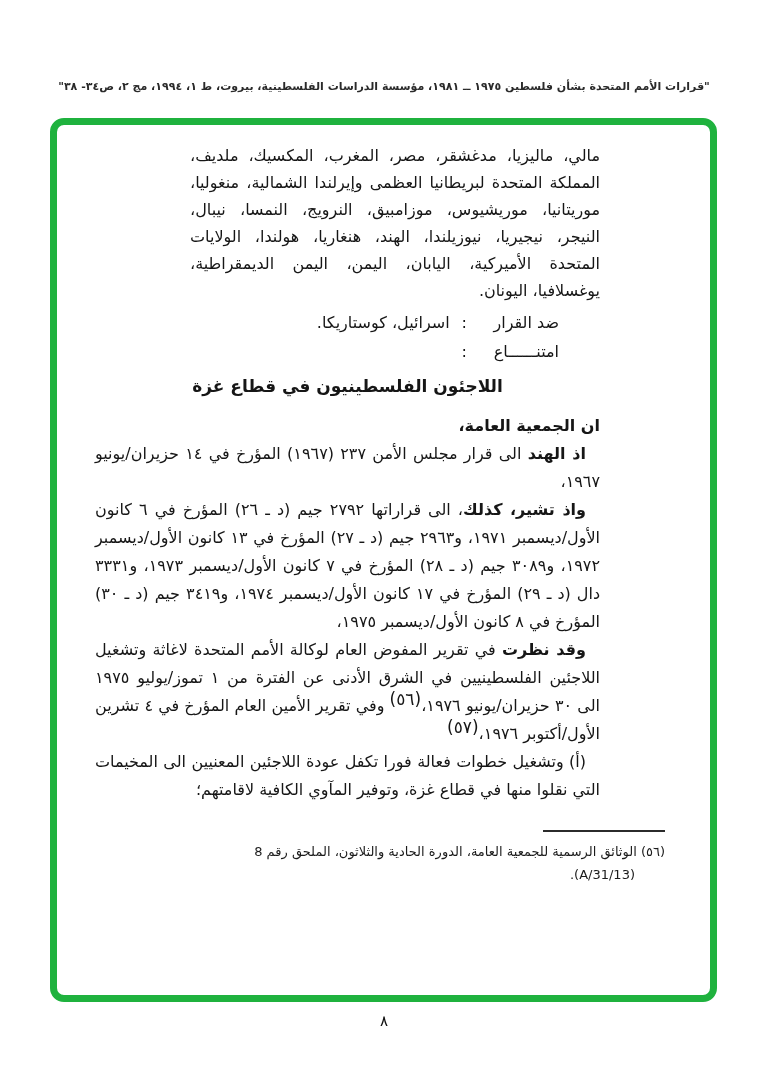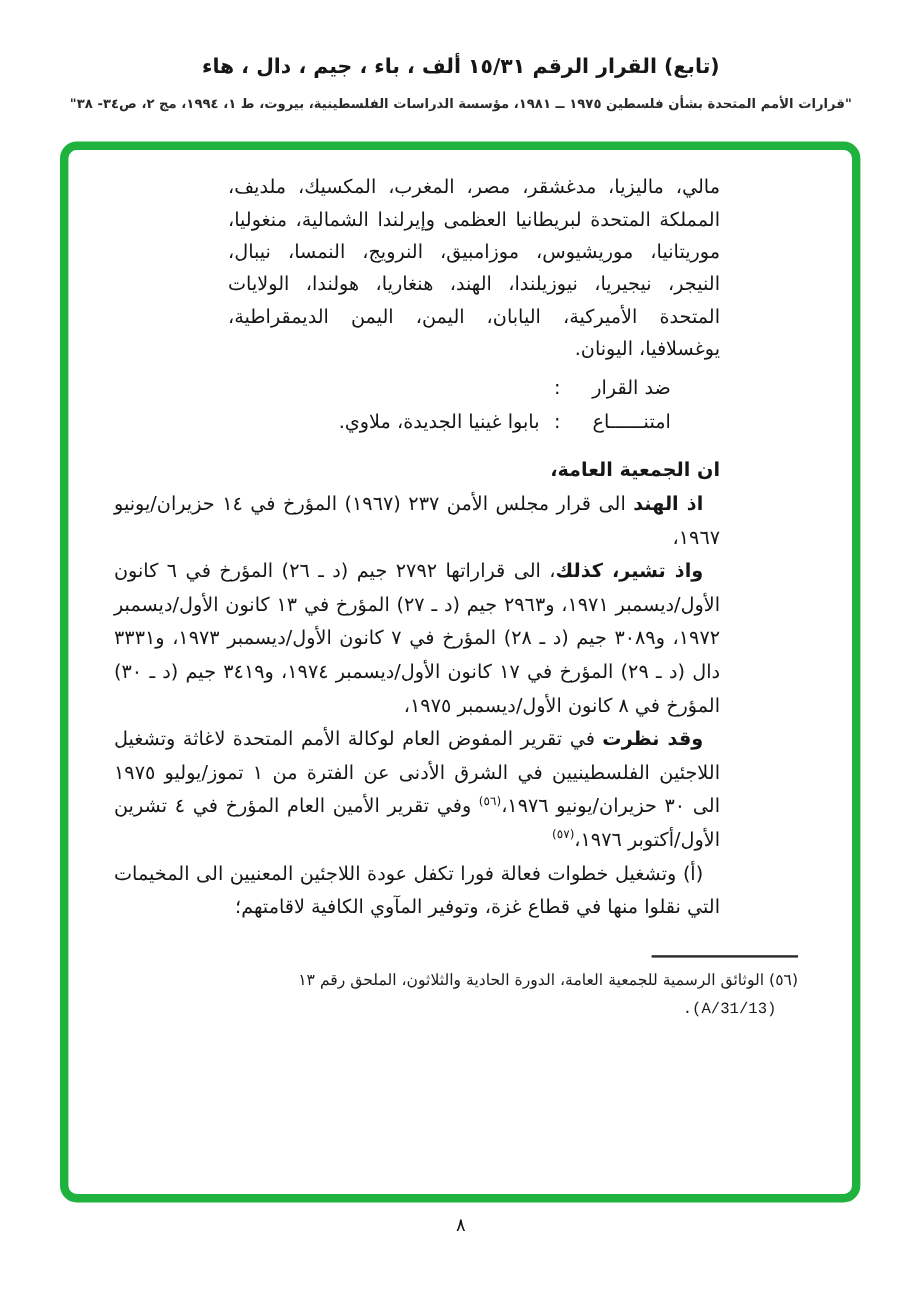--- a/index.html
+++ b/index.html
@@ -28,72 +28,72 @@
   .vote-row{display:flex;direction:rtl;margin-right:41px;line-height:29px;}
   .vote-label{display:inline-block;min-width:82px;}
   .vote-colon{padding:0 10px 0 12px;}
   .vote-value{white-space:nowrap;}
   .center{text-align:center;}
   .sec-letter{font-weight:bold;margin:10px 0 0 0;font-size:16px;}
   .sec-title{font-weight:bold;margin:6px 0 0 0;font-size:17px;}
   p.body{margin:0;text-align:justify;text-indent:14px;}
   p.intro{margin:12px 0 0 0;text-align:right;}
   .b{font-weight:bold;margin-top:44px;}
-  .sup{font-size:10px;vertical-align:super;line-height:0;}
+  .sup{font-size:17px;vertical-align:super;line-height:0;}
   
   .footnotes{
     margin:26px -65px 0 0;width:508px;direction:rtl;
     font-size:13px;line-height:23px;color:#1b1b1b;
   }
   .fn-rule{width:122px;border-top:2px solid #2b2b2b;margin:0 0 8px 0;}
   .fn-line{margin:0;text-align:right;}
-  .fn-indent{margin-right:18px;font-family:Liberation Mono, monospace;}
+  .fn-indent{margin-right:30px;}
   
   .pagenum{
     position:absolute;left:0;right:0;top:1012px;text-align:center;
     font-size:15px;color:#111;
   }
 </style>
 </head>
 <body>
 
 <div class="page">
 
-  <div class="hdr hdr-title">(تابع) القرار الرقم ١٥/٣١ ألف ، باء ، جيم ، دال ، هاء</div>
   <div class="hdr hdr-src">"قرارات الأمم المتحدة بشأن فلسطين ١٩٧٥ ــ ١٩٨١، مؤسسة الدراسات الفلسطينية، بيروت، ط ١، ١٩٩٤، مج ٢، ص٣٤- ٣٨"</div>
 
   <div class="frame"></div>
 
   <div class="content">
 
     <p class="countries">مالي، ماليزيا، مدغشقر، مصر، المغرب، المكسيك، ملديف، المملكة المتحدة لبريطانيا العظمى وإيرلندا الشمالية، منغوليا، موريتانيا، موريشيوس، موزامبيق، النرويج، النمسا، نيبال، النيجر، نيجيريا، نيوزيلندا، الهند، هنغاريا، هولندا، الولايات المتحدة الأميركية، اليابان، اليمن، اليمن الديمقراطية، يوغسلافيا، اليونان.</p>
 
     <div class="vote-row">
       <span class="vote-label">ضد القرار</span>
       <span class="vote-colon">:</span>
+      <span class="vote-value">اسرائيل، كوستاريكا.</span>
     </div>
     <div class="vote-row">
       <span class="vote-label">امتنــــــاع</span>
       <span class="vote-colon">:</span>
-      <span class="vote-value">بابوا غينيا الجديدة، ملاوي.</span>
     </div>
 
+    <p class="center sec-title">اللاجئون الفلسطينيون في قطاع غزة</p>
 
     <p class="intro"><span class="b">ان الجمعية العامة،</span></p>
 
     <p class="body"><span class="b">اذ الهند</span><span> الى قرار مجلس الأمن ٢٣٧ (١٩٦٧) المؤرخ في ١٤ حزيران/يونيو ١٩٦٧،</span></p>
 
     <p class="body"><span class="b">واذ تشير، كذلك</span><span>، الى قراراتها ٢٧٩٢ جيم (د ـ ٢٦) المؤرخ في ٦ كانون الأول/ديسمبر ١٩٧١، و٢٩٦٣ جيم (د ـ ٢٧) المؤرخ في ١٣ كانون الأول/ديسمبر ١٩٧٢، و٣٠٨٩ جيم (د ـ ٢٨) المؤرخ في ٧ كانون الأول/ديسمبر ١٩٧٣، و٣٣٣١ دال (د ـ ٢٩) المؤرخ في ١٧ كانون الأول/ديسمبر ١٩٧٤، و٣٤١٩ جيم (د ـ ٣٠) المؤرخ في ٨ كانون الأول/ديسمبر ١٩٧٥،</span></p>
 
     <p class="body"><span class="b">وقد نظرت</span><span> في تقرير المفوض العام لوكالة الأمم المتحدة لاغاثة وتشغيل اللاجئين الفلسطينيين في الشرق الأدنى عن الفترة من ١ تموز/يوليو ١٩٧٥ الى ٣٠ حزيران/يونيو ١٩٧٦،</span><span class="sup">(٥٦)</span><span> وفي تقرير الأمين العام المؤرخ في ٤ تشرين الأول/أكتوبر ١٩٧٦،</span><span class="sup">(٥٧)</span></p>
 
 
     <p class="body"><span>(أ) وتشغيل خطوات فعالة فورا تكفل عودة اللاجئين المعنيين الى المخيمات التي نقلوا منها في قطاع غزة، وتوفير المآوي الكافية لاقامتهم؛</span></p>
 
     <div class="footnotes">
       <div class="fn-rule"></div>
-      <p class="fn-line">(٥٦) الوثائق الرسمية للجمعية العامة، الدورة الحادية والثلاثون، الملحق رقم ١٣</p>
+      <p class="fn-line">(٥٦) الوثائق الرسمية للجمعية العامة، الدورة الحادية والثلاثون، الملحق رقم 8</p>
       <p class="fn-line fn-indent">(A/31/13).</p>
     </div>
   </div>
 
   <div class="pagenum">٨</div>
 </div>
 
 </body></html>

